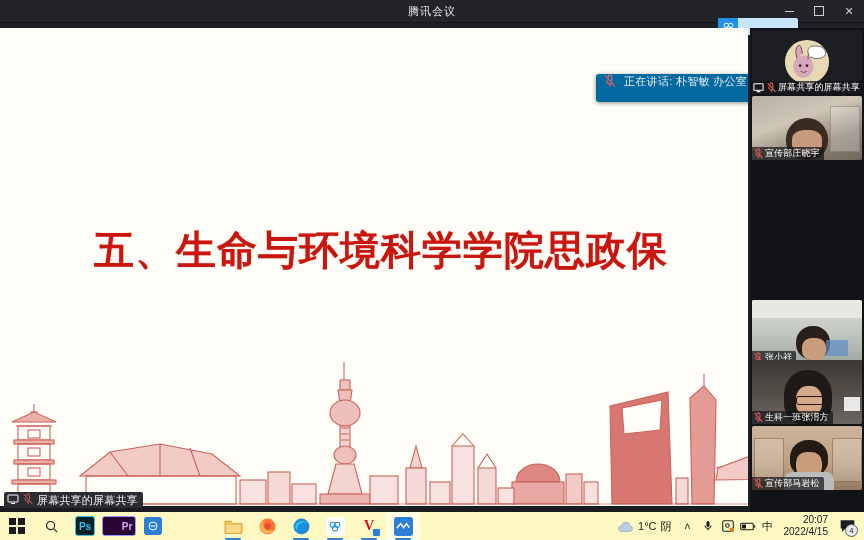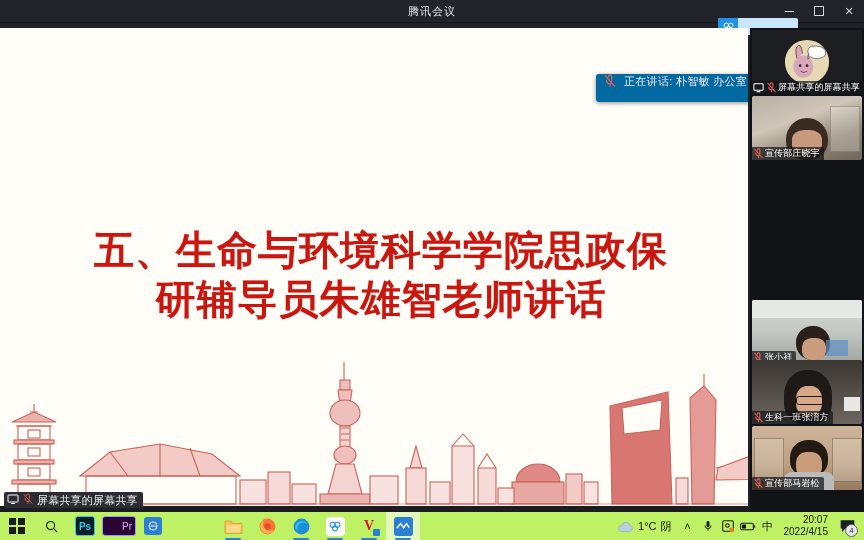--- a/index.html
+++ b/index.html
@@ -108,21 +108,21 @@
   .tile .micoff{width:13px;display:flex;align-items:center;justify-content:center;}
   .tile .nm{color:#fff;font-size:9px;white-space:nowrap;letter-spacing:.1px;}
 
   
   .avatar-wrap{position:absolute;left:0;top:0;width:110px;height:64px;background:#1c1e22;
     display:flex;align-items:center;justify-content:center;}
 
   
   .taskbar{
     position:absolute;left:0;bottom:0;width:864px;height:28px;
-    background:#bef264;display:flex;align-items:center;
+    background:#fef9c3;display:flex;align-items:center;
   }
   .tb-left{display:flex;align-items:center;height:28px;}
   .tb-item{width:34px;height:28px;display:flex;align-items:center;justify-content:center;position:relative;}
   .tb-item.active{background:rgba(255,255,255,.55);}
   .tb-item .under{position:absolute;bottom:0;left:9px;width:16px;height:2px;background:#2f7fd1;border-radius:1px;}
   .tb-gap{width:46px;}
   .tb-right{margin-left:auto;display:flex;align-items:center;height:28px;padding-right:4px;}
   .tray-weather{display:flex;align-items:center;color:#141518;font-size:11px;gap:4px;padding:0 6px;height:28px;}
   .tray-ico{width:20px;height:28px;display:flex;align-items:center;justify-content:center;color:#141518;font-size:11px;}
   .tray-clock{display:flex;flex-direction:column;align-items:flex-end;justify-content:center;
@@ -162,21 +162,20 @@
     </span>
     <span class="ub-txt">拖拽上传</span>
   </div>
 
   <div class="stage">
     <div class="slide">
 
 
       <div class="slide-title">
         <div>五、生命与环境科学学院思政保</div>
-        <div>研辅导员朱雄智老师讲话</div>
       </div>
 
       <div class="skyline">
         <svg viewBox="0 0 748 150" preserveAspectRatio="none">
           <g fill="none" stroke="#c4473f" stroke-width="1.1" opacity=".85">
 
             <g>
               <path d="M12 66 h44 M16 70 h36 M12 66 l22 -10 l22 10" fill="#e8a6a0" stroke="#c4473f"></path>
               <rect x="18" y="70" width="32" height="14"></rect>
                 <rect x="14" y="84" width="40" height="4" fill="#e8a6a0"></rect>
@@ -400,21 +399,21 @@
       <div class="tb-item">
         <svg width="15" height="15" viewBox="0 0 24 24" fill="none" stroke="#1b1c1f" stroke-width="1.8">
           <circle cx="10.5" cy="10.5" r="6.5"></circle>
             <path d="M15.5 15.5 L21 21"></path>
         </svg>
       </div>
       <div class="tb-item">
         <div style="width:18px;height:18px;background:#061e26;border:1.5px solid #31c5f0;border-radius:3px;color:#31c5f0;font-size:10px;font-weight:700;display:flex;align-items:center;justify-content:center;">Ps</div>
       </div>
       <div class="tb-item">
-        <div style="width:18px;height:18px;background:#2a0634;border:1.5px solid #9999ff;border-radius:3px;color:#d9a6ff;font-size:10px;font-weight:400;display:flex;align-items:center;justify-content:center;padding-left:16px;">Pr</div>
+        <div style="width:18px;height:18px;background:#2a0634;border:1.5px solid #9999ff;border-radius:3px;color:#d9a6ff;font-size:10px;font-weight:700;display:flex;align-items:center;justify-content:center;padding-left:16px;">Pr</div>
       </div>
       <div class="tb-item">
         <div style="width:18px;height:18px;background:#2b7fd4;border-radius:3px;display:flex;align-items:center;justify-content:center;">
           <svg width="12" height="12" viewBox="0 0 24 24" fill="none" stroke="#fff" stroke-width="2">
               <circle cx="12" cy="12" r="8"></circle>
               <path d="M7 12h10"></path>
             </svg>
         </div>
       </div>
       <div class="tb-gap"></div>

